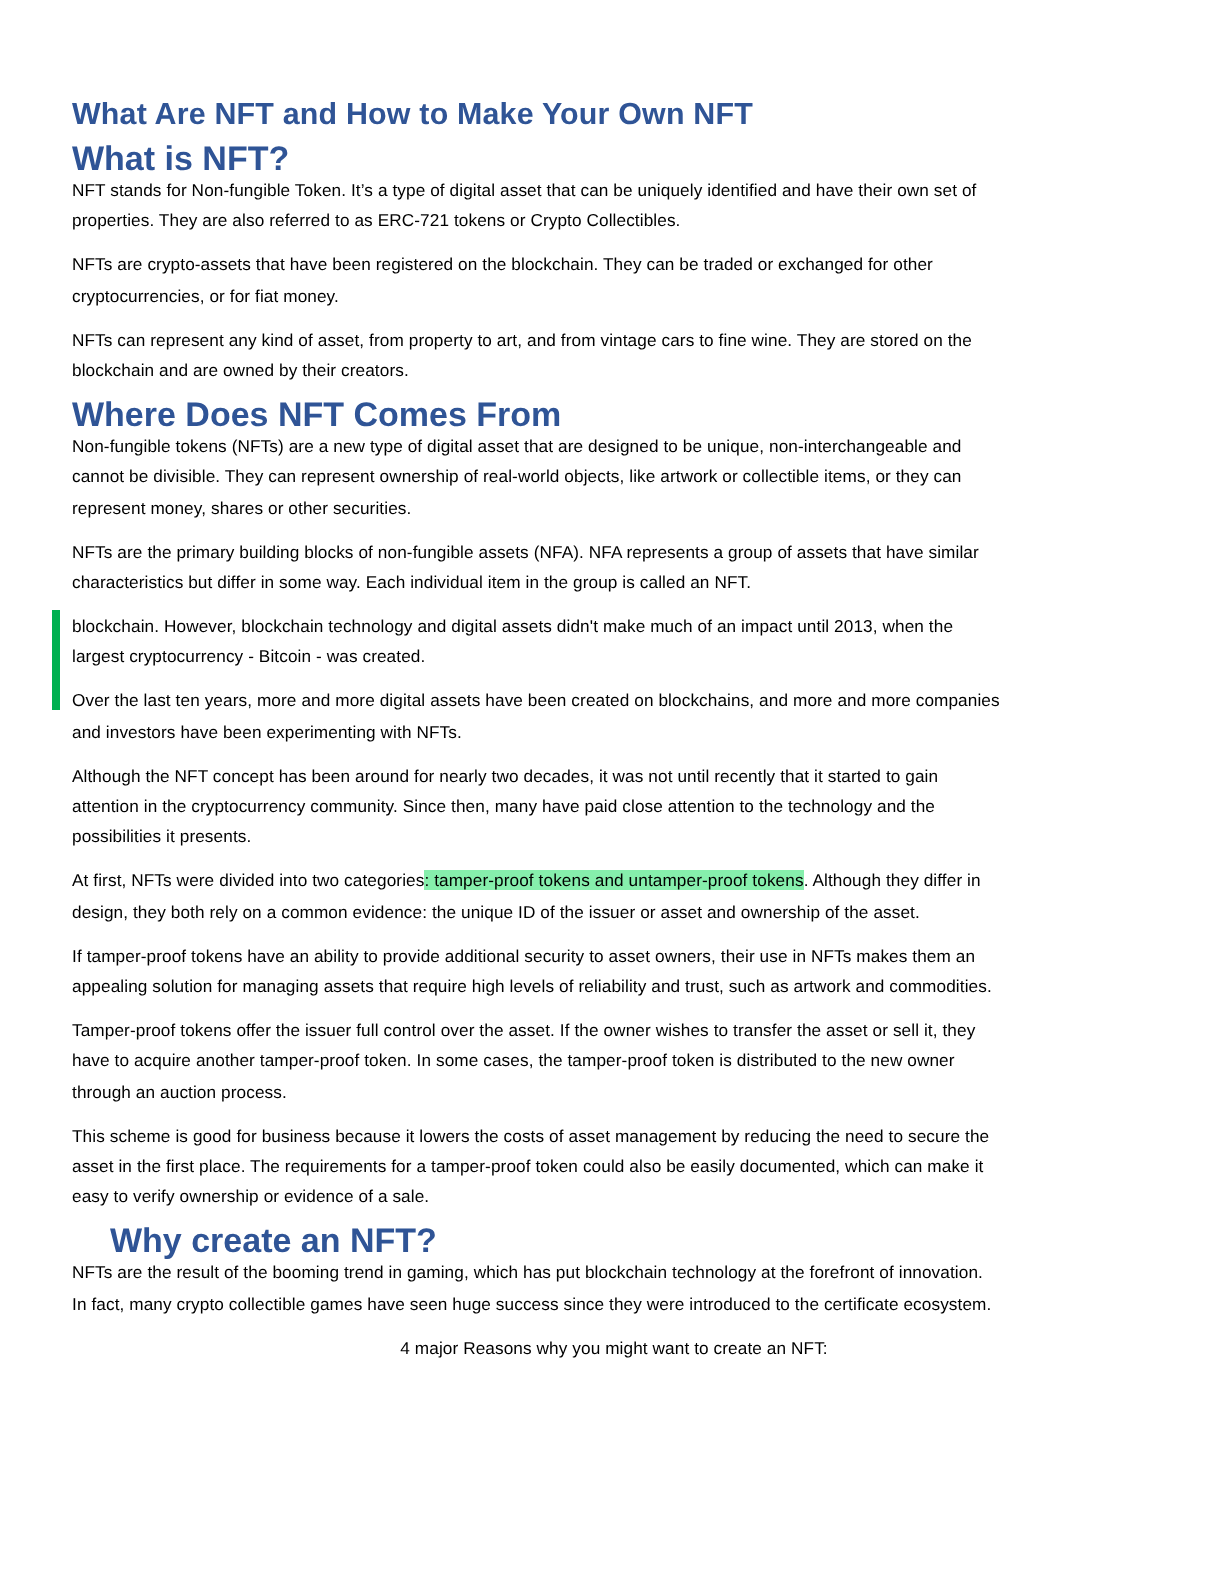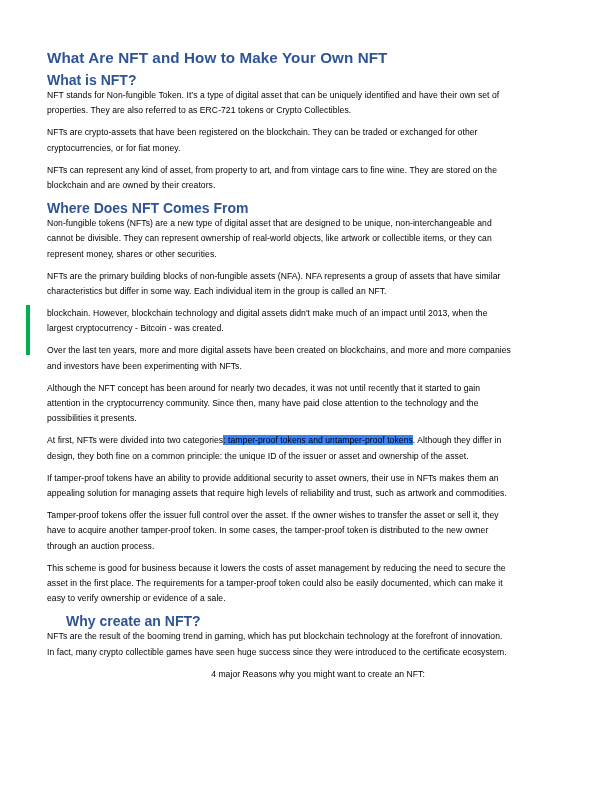--- a/index.html
+++ b/index.html
@@ -10,47 +10,47 @@
     body {
       width: 612px;
       height: 792px;
       position: relative;
       overflow: hidden;
       font-family: "Liberation Sans", "DejaVu Sans", sans-serif;
       color: #000000;
     }
     .page {
       position: absolute;
-      left: 47px;
+      left: 36px;
       top: 48px;
       width: 542px;
     }
     .title {
       font-size: 15.2px;
       color: #2f5496;
       margin: 0;
       line-height: 20px;
       letter-spacing: 0.1px;
       white-space: nowrap;
     }
     .h2 {
-      font-size: 14px;
+      font-size: 17px;
       color: #2f5496;
       margin: 0;
       line-height: 16px;
       white-space: nowrap;
     }
     .para {
       font-size: 8.6px;
       line-height: 15.4px;
       margin: 0 0 6.5px 0;
       letter-spacing: 0.05px;
     }
     .para .line { display: block; white-space: nowrap; }
-    .highlight { background: #3b82f6; }
+    .highlight { background: #86efac; }
     .bold { font-weight: normal; text-align: center; }
     .change-bar {
       position: absolute;
       left: 26px;
       width: 4px;
       background: #00b050;
     }
   </style>
 </head>
 <body>
@@ -93,21 +93,21 @@
     <span class="line">Over the last ten years, more and more digital assets have been created on blockchains, and more and more companies</span>
     <span class="line">and investors have been experimenting with NFTs.</span>
   </p>
   <p class="para">
     <span class="line">Although the NFT concept has been around for nearly two decades, it was not until recently that it started to gain</span>
     <span class="line">attention in the cryptocurrency community. Since then, many have paid close attention to the technology and the</span>
     <span class="line">possibilities it presents.</span>
   </p>
   <p class="para">
     <span class="line"><span>At first, NFTs were divided into two categories</span><span class="highlight">: tamper-proof tokens and untamper-proof tokens</span><span>. Although they differ in</span></span>
-    <span class="line">design, they both fine on a common principle: the unique ID of the issuer or asset and ownership of the asset.</span>
+    <span class="line">design, they both rely on a common evidence: the unique ID of the issuer or asset and ownership of the asset.</span>
   </p>
   <p class="para">
     <span class="line">If tamper-proof tokens have an ability to provide additional security to asset owners, their use in NFTs makes them an</span>
     <span class="line">appealing solution for managing assets that require high levels of reliability and trust, such as artwork and commodities.</span>
   </p>
   <p class="para">
     <span class="line">Tamper-proof tokens offer the issuer full control over the asset. If the owner wishes to transfer the asset or sell it, they</span>
     <span class="line">have to acquire another tamper-proof token. In some cases, the tamper-proof token is distributed to the new owner</span>
     <span class="line">through an auction process.</span>
   </p>

